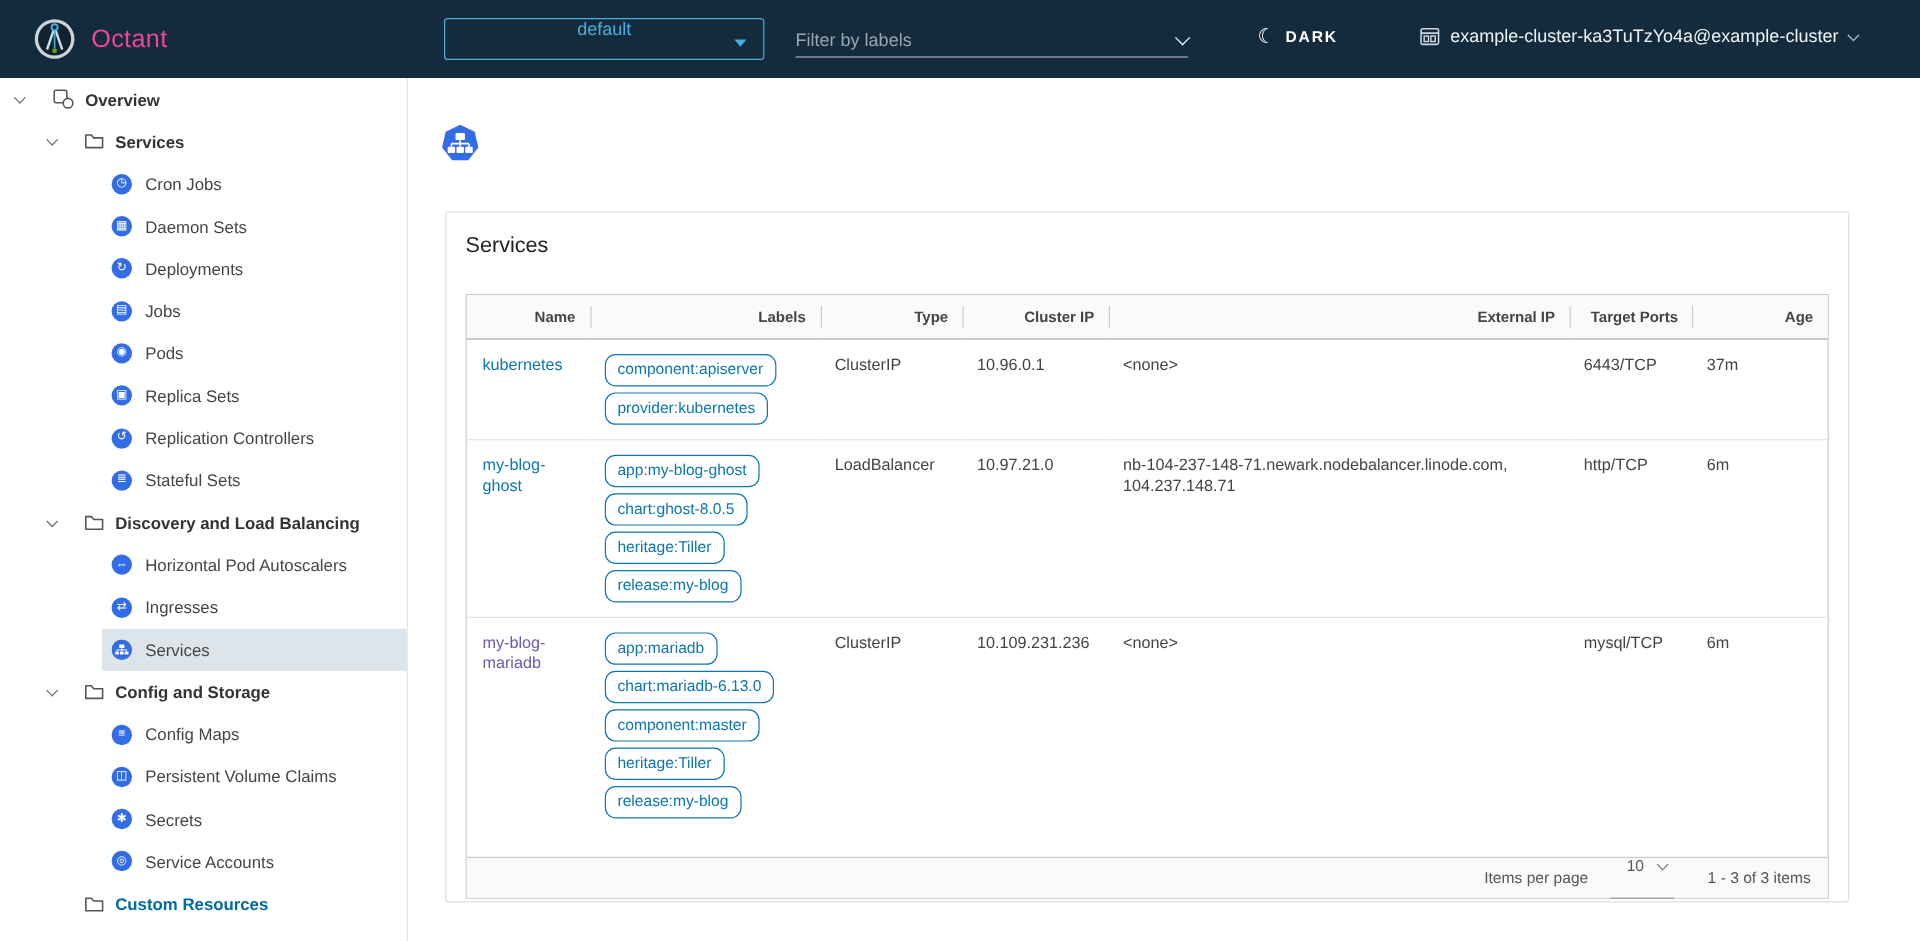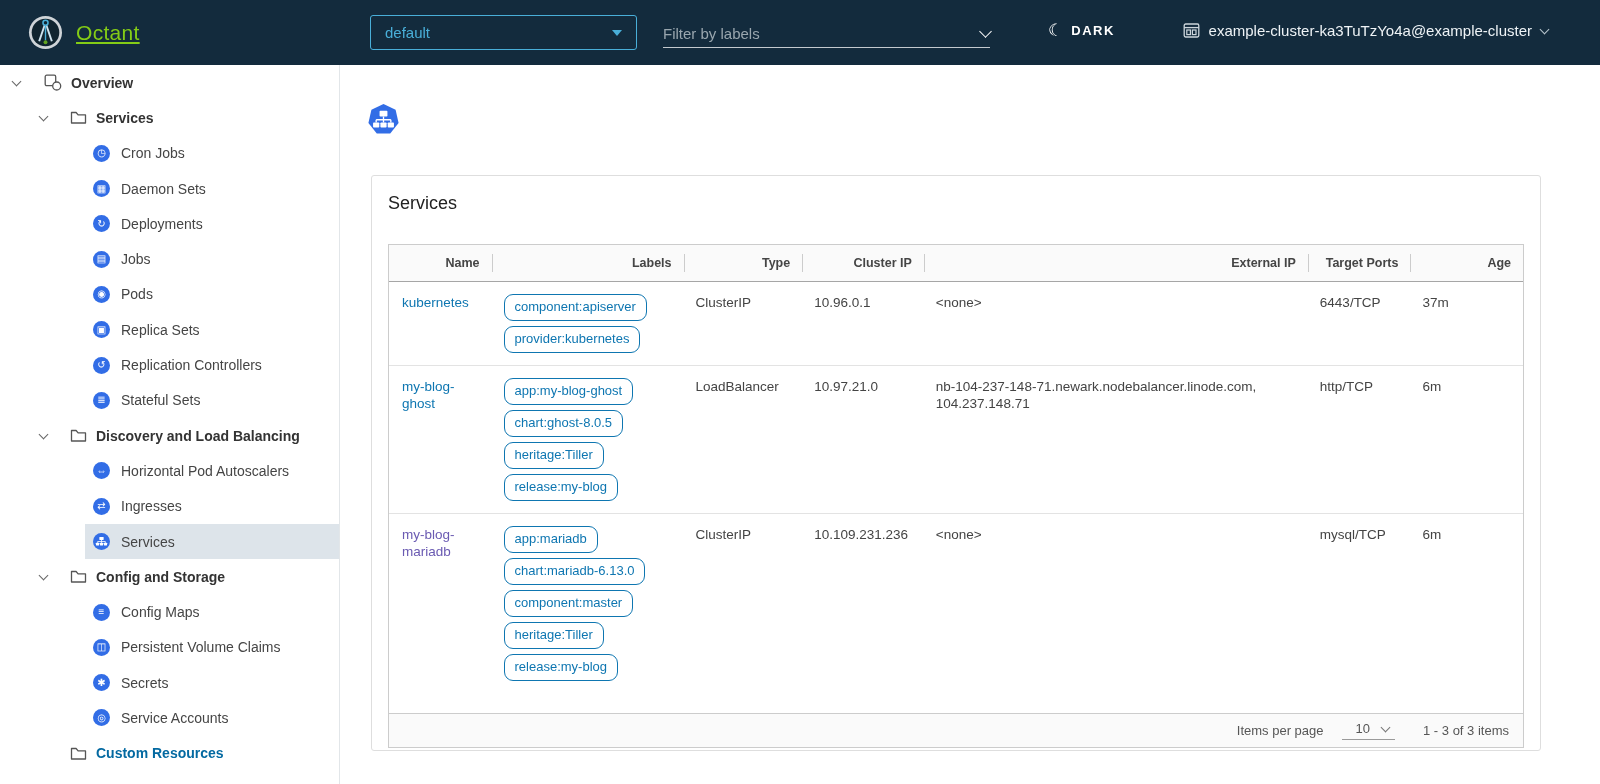--- a/index.html
+++ b/index.html
@@ -3,24 +3,24 @@
 <meta charset="utf-8">
 <style>
   * { box-sizing: border-box; margin: 0; padding: 0; }
   html,body { width:1600px; height:784px; overflow:hidden; background:#fff;
     font-family:"Liberation Sans", sans-serif; }
 
   
   .topbar { position:absolute; top:0; left:0; width:1600px; height:65px;
     background:#132b3d; display:flex; align-items:center; z-index:10; }
   .logo-wrap { margin-left:28px; width:35px; height:35px; flex:0 0 auto; }
-  .app-title { color:#84cc16; font-size:21px; margin-left:13px; letter-spacing:.3px;text-decoration:underline; }
+  .app-title { color:#ec4899; font-size:21px; margin-left:13px; letter-spacing:.3px; }
   .ns-select { position:absolute; left:370px; top:15px; width:267px; height:35px;
     border:1px solid #49afd9; border-radius:3px; color:#49afd9; font-size:15px;
-    display:flex; align-items:center; padding:0 14px; cursor:pointer; }
+    display:flex; align-items:center; padding:0 14px; cursor:pointer;flex-direction:column; }
   .ns-select .caret { margin-left:auto; width:0; height:0;
     border-left:5px solid transparent; border-right:5px solid transparent;
     border-top:6px solid #49afd9; }
   .label-filter { position:absolute; left:663px; top:20px; width:327px; height:28px;
     border-bottom:1px solid rgba(255,255,255,.75); display:flex; align-items:center; }
   .label-filter input { background:transparent; border:none; outline:none;
     color:#c7d2d8; font-size:15px; width:290px; font-family:inherit; }
   .label-filter input::placeholder { color:#99a6ae; opacity:1; }
   .chev { display:inline-block; width:9px; height:9px;
     border-right:1.6px solid #fff; border-bottom:1.6px solid #fff;
@@ -87,21 +87,21 @@
     border-radius:9px; padding:4px 10px 5px 10px; font-size:13px; line-height:16px;
     background:#fff; cursor:pointer; }
   .pill-row { margin-bottom:5px; }
   .pill-row:last-child { margin-bottom:0; }
 
   .dg-filler { flex:1; }
   .dg-footer { height:34px; border-top:1px solid #ccc; background:#fafafa;
     display:flex; align-items:center; justify-content:flex-end;
     padding-right:12px; font-size:13px; color:#565656; }
   .pagesize { display:flex; align-items:center; border-bottom:1px solid #9a9a9a;
-    margin:0 28px 0 18px; padding:0 6px 3px 14px; cursor:pointer; }
+    margin:0 28px 0 18px; padding:0 6px 19px 14px; cursor:pointer; }
   .pagesize .chev { width:7px; height:7px; border-color:#767676; margin-left:12px; margin-top:-2px; }
   .range-text { margin-right:2px; }
 </style>
 </head>
 <body>
 
 <div class="topbar">
   <div class="logo-wrap">
     <svg width="35" height="35" viewBox="0 0 36 36">
       <circle cx="18" cy="18" r="17" fill="#cfd4d8"></circle>

